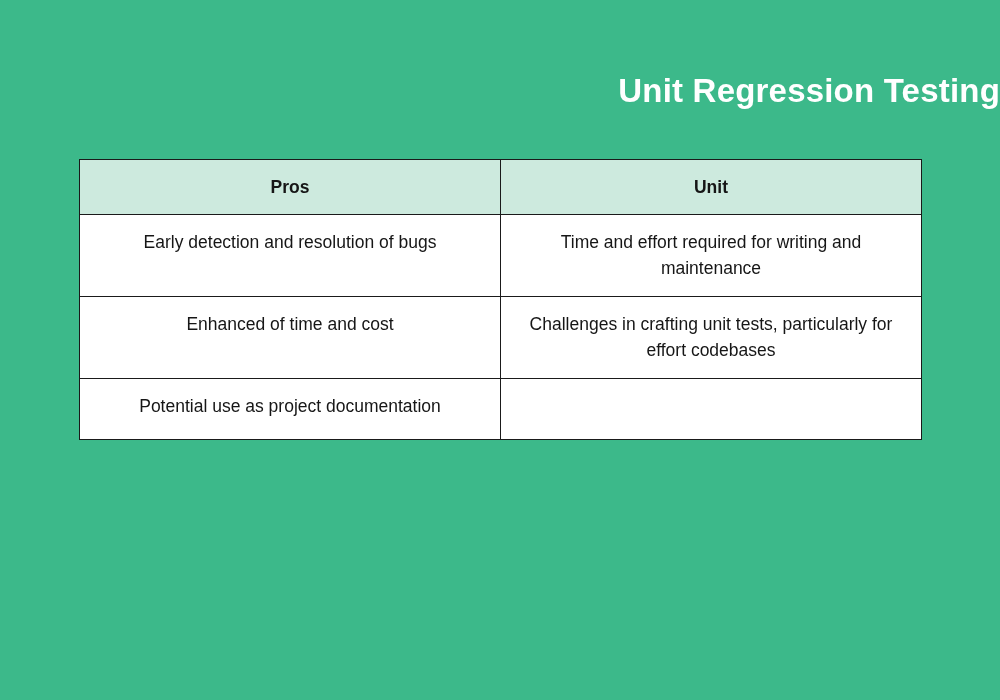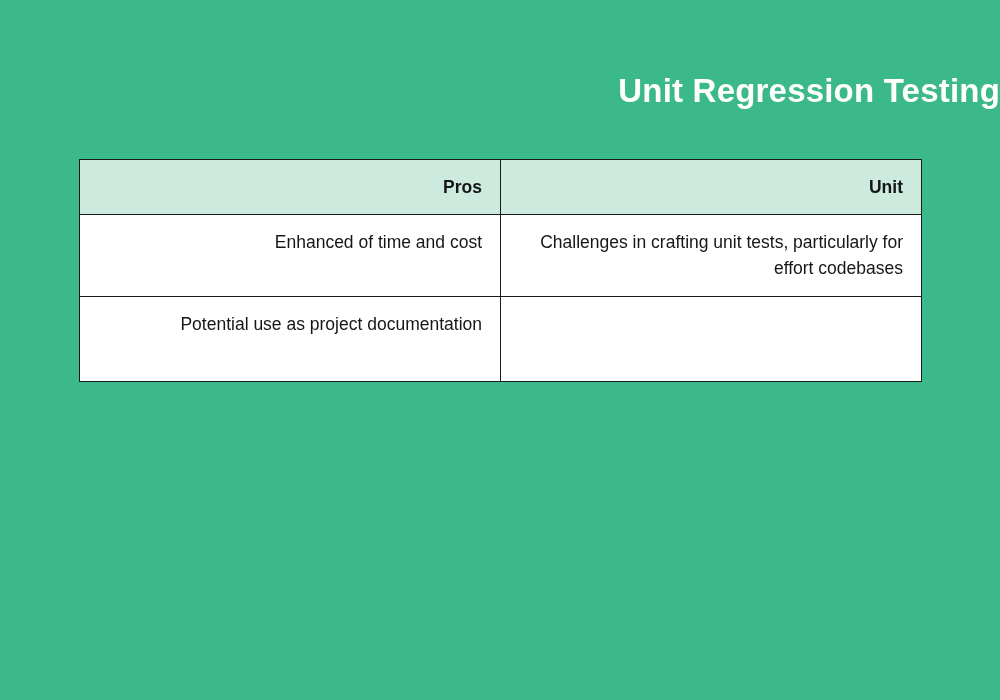--- a/index.html
+++ b/index.html
@@ -45,42 +45,42 @@
     background: #ffffff;
     border: 1.6px solid #1a1a1a;
   }
   table.pc-table col.col-pros { width: 421px; }
   table.pc-table col.col-cons { width: 421px; }
 
   table.pc-table th,
   table.pc-table td {
     border: 1.4px solid #1a1a1a;
     vertical-align: top;
-    text-align: right;
+    text-align: center;
     padding: 14px 18px 14px 18px;
     color: #161616;
     font-size: 17.5px;
     line-height: 26px;
     font-weight: normal;
     box-sizing: border-box;
   }
   table.pc-table thead th {
     background: #cdeade;
     font-weight: bold;
     font-size: 17.5px;
     height: 53px;
     padding-top: 14px;
     padding-bottom: 14px;
   }
   table.pc-table tbody td {
     background: #ffffff;
     height: 82px;
   }
   table.pc-table tbody tr:last-child td {
-    height: 85px;
+    height: 61px;
   }
 </style>
 </head>
 <body>
 
 <div class="slide">
 
   <div class="title">Unit Regression Testing</div>
 
   <div class="table-wrap">
@@ -90,20 +90,24 @@
         <col class="col-cons">
       </colgroup>
       <thead>
         <tr>
           <th>Pros</th>
           <th>Unit</th>
         </tr>
       </thead>
       <tbody>
         <tr>
+          <td>Early detection and resolution of bugs</td>
+          <td>Time and effort required for writing and maintenance</td>
+        </tr>
+        <tr>
           <td>Enhanced of time and cost</td>
           <td>Challenges in crafting unit tests, particularly for effort codebases</td>
         </tr>
         <tr>
           <td>Potential use as project documentation</td>
           <td></td>
         </tr>
       </tbody>
     </table>
   </div>

